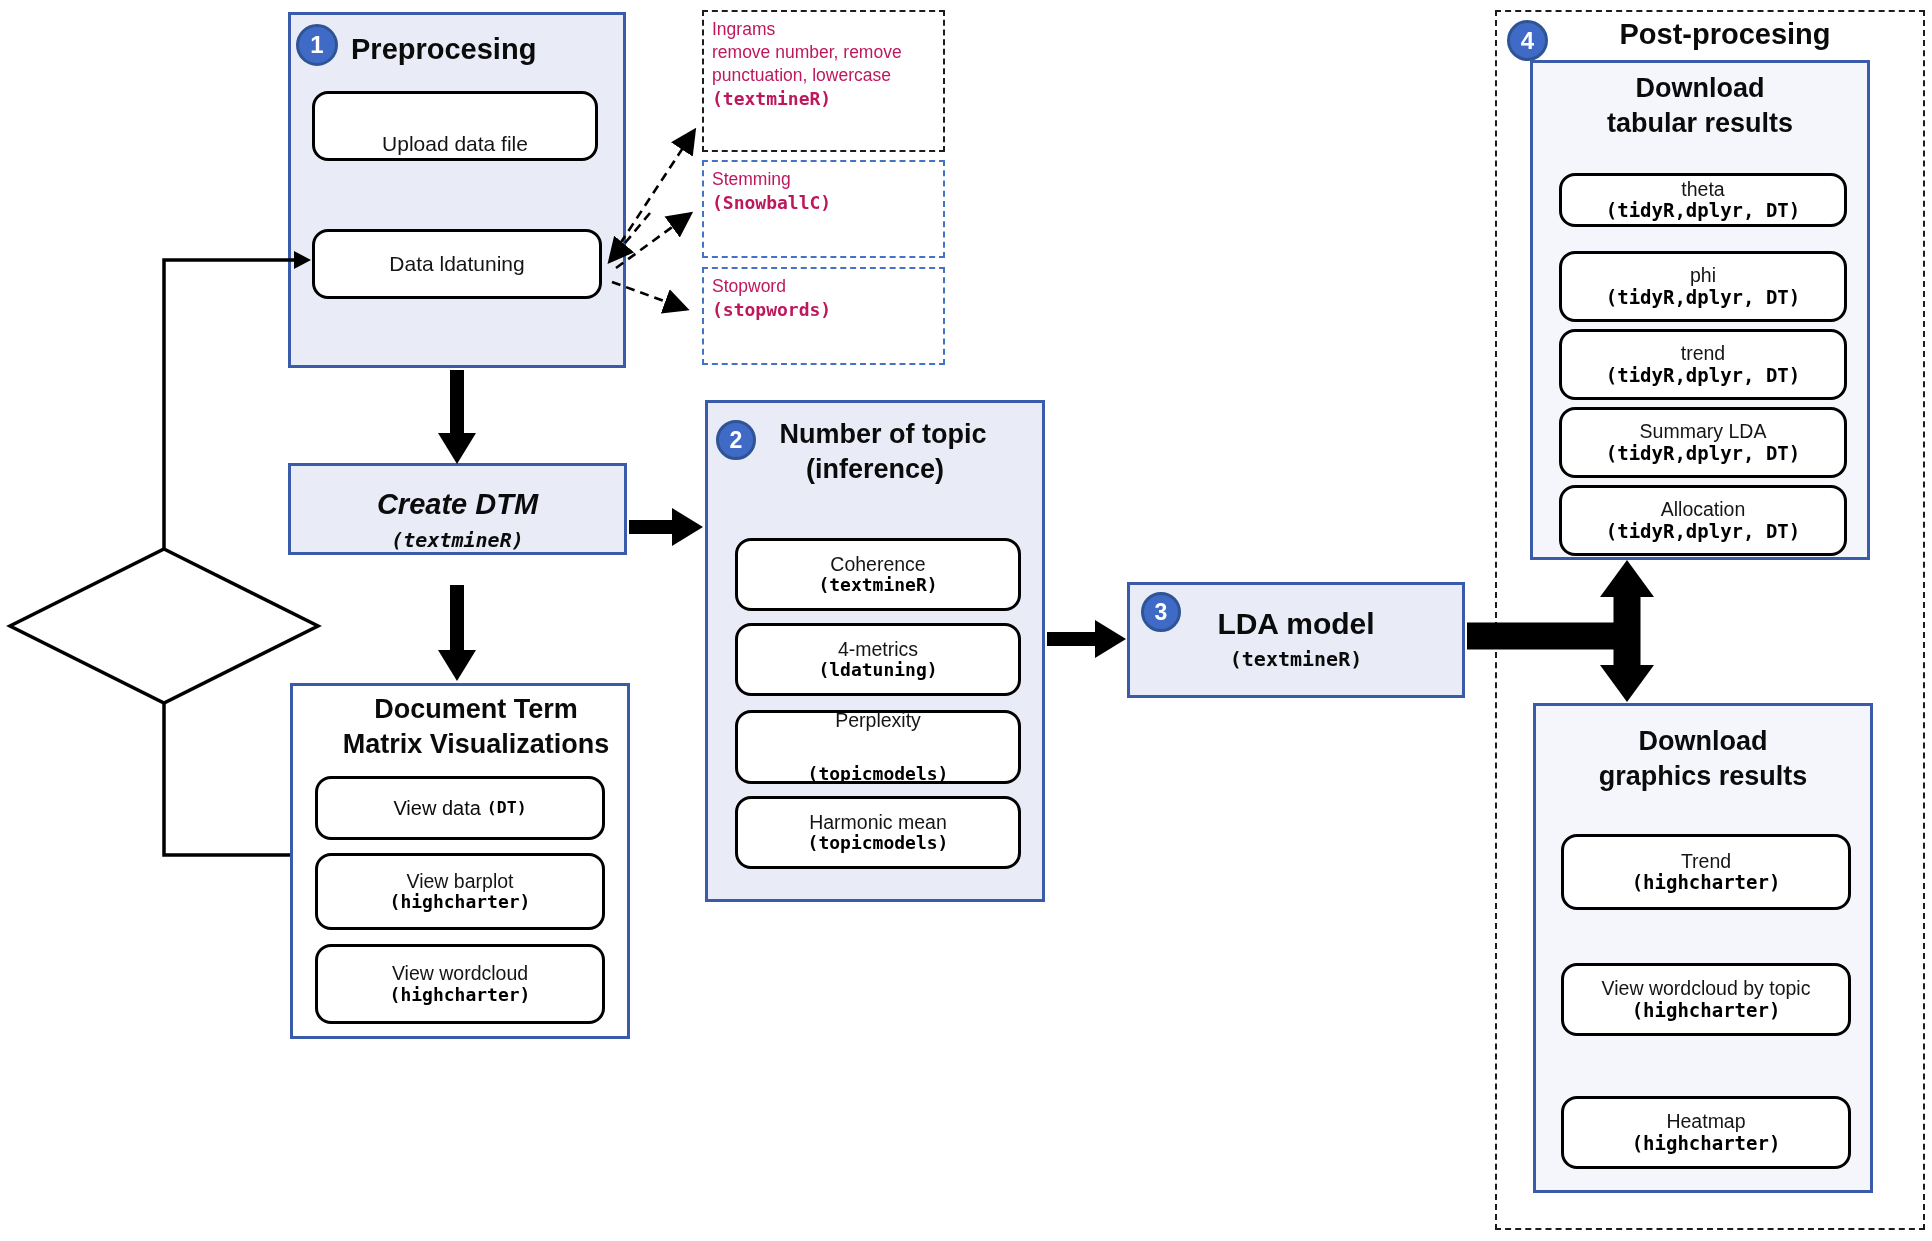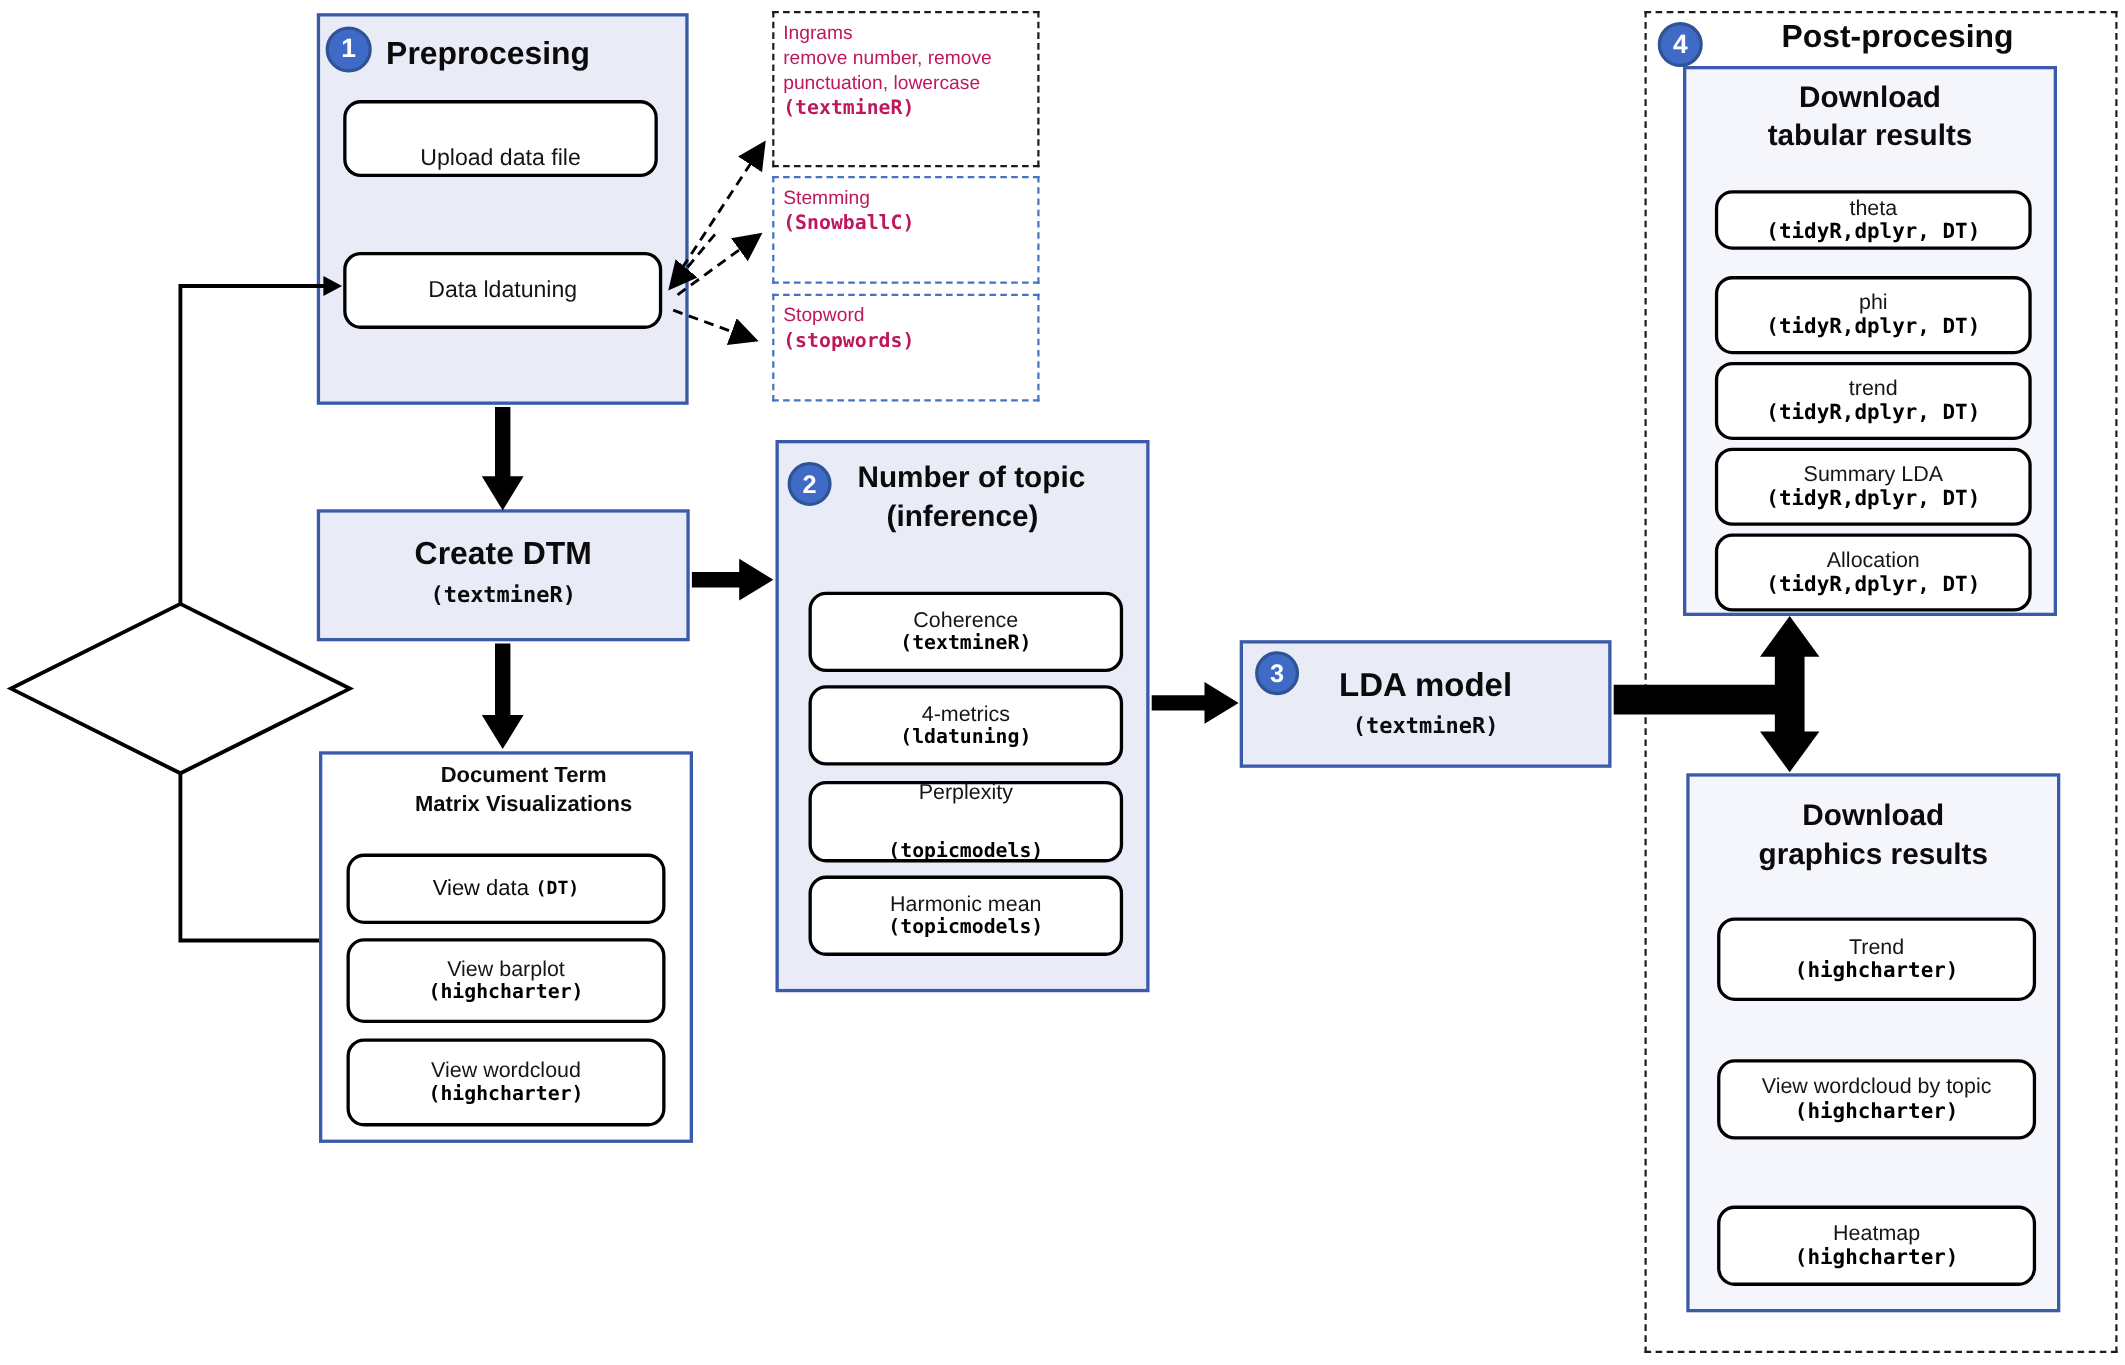--- a/index.html
+++ b/index.html
@@ -69,27 +69,27 @@
   </div>
   <div class="dashedblue note" style="left:702px;top:160px;width:243px;height:98px;">
     <div>Stemming</div>
     <div class="pkg">(SnowballC)</div>
   </div>
   <div class="dashedblue note" style="left:702px;top:267px;width:243px;height:98px;">
     <div>Stopword</div>
     <div class="pkg">(stopwords)</div>
   </div>
 
-  <div class="bluebox" style="left:288px;top:463px;width:339px;height:120px;">
+  <div class="bluebox" style="left:288px;top:463px;width:339px;height:92px;font-style:italic;">
     <div class="boxtitle center" style="top:22px;font-size:29px;">Create DTM</div>
     <div class="boxtitle center mono" style="top:62px;font-size:20px;">(textmineR)</div>
   </div>
 
   <div class="whitebox" style="left:290px;top:683px;width:340px;height:356px;">
-    <div class="boxtitle center" style="top:6px;font-size:20px;line-height:1.3;margin-left:32px;">
+    <div class="boxtitle center" style="top:6px;font-size:27px;line-height:1.3;margin-left:32px;">
       <div>Document Term</div>
       <div>Matrix Visualizations</div>
     </div>
     <div class="node" style="left:22px;top:90px;width:290px;height:64px;">
       <span class="inline-row">
         <span>View data</span>
         <span class="pkg">(DT)</span>
       </span>
     </div>
     <div class="node" style="left:22px;top:167px;width:290px;height:77px;">

